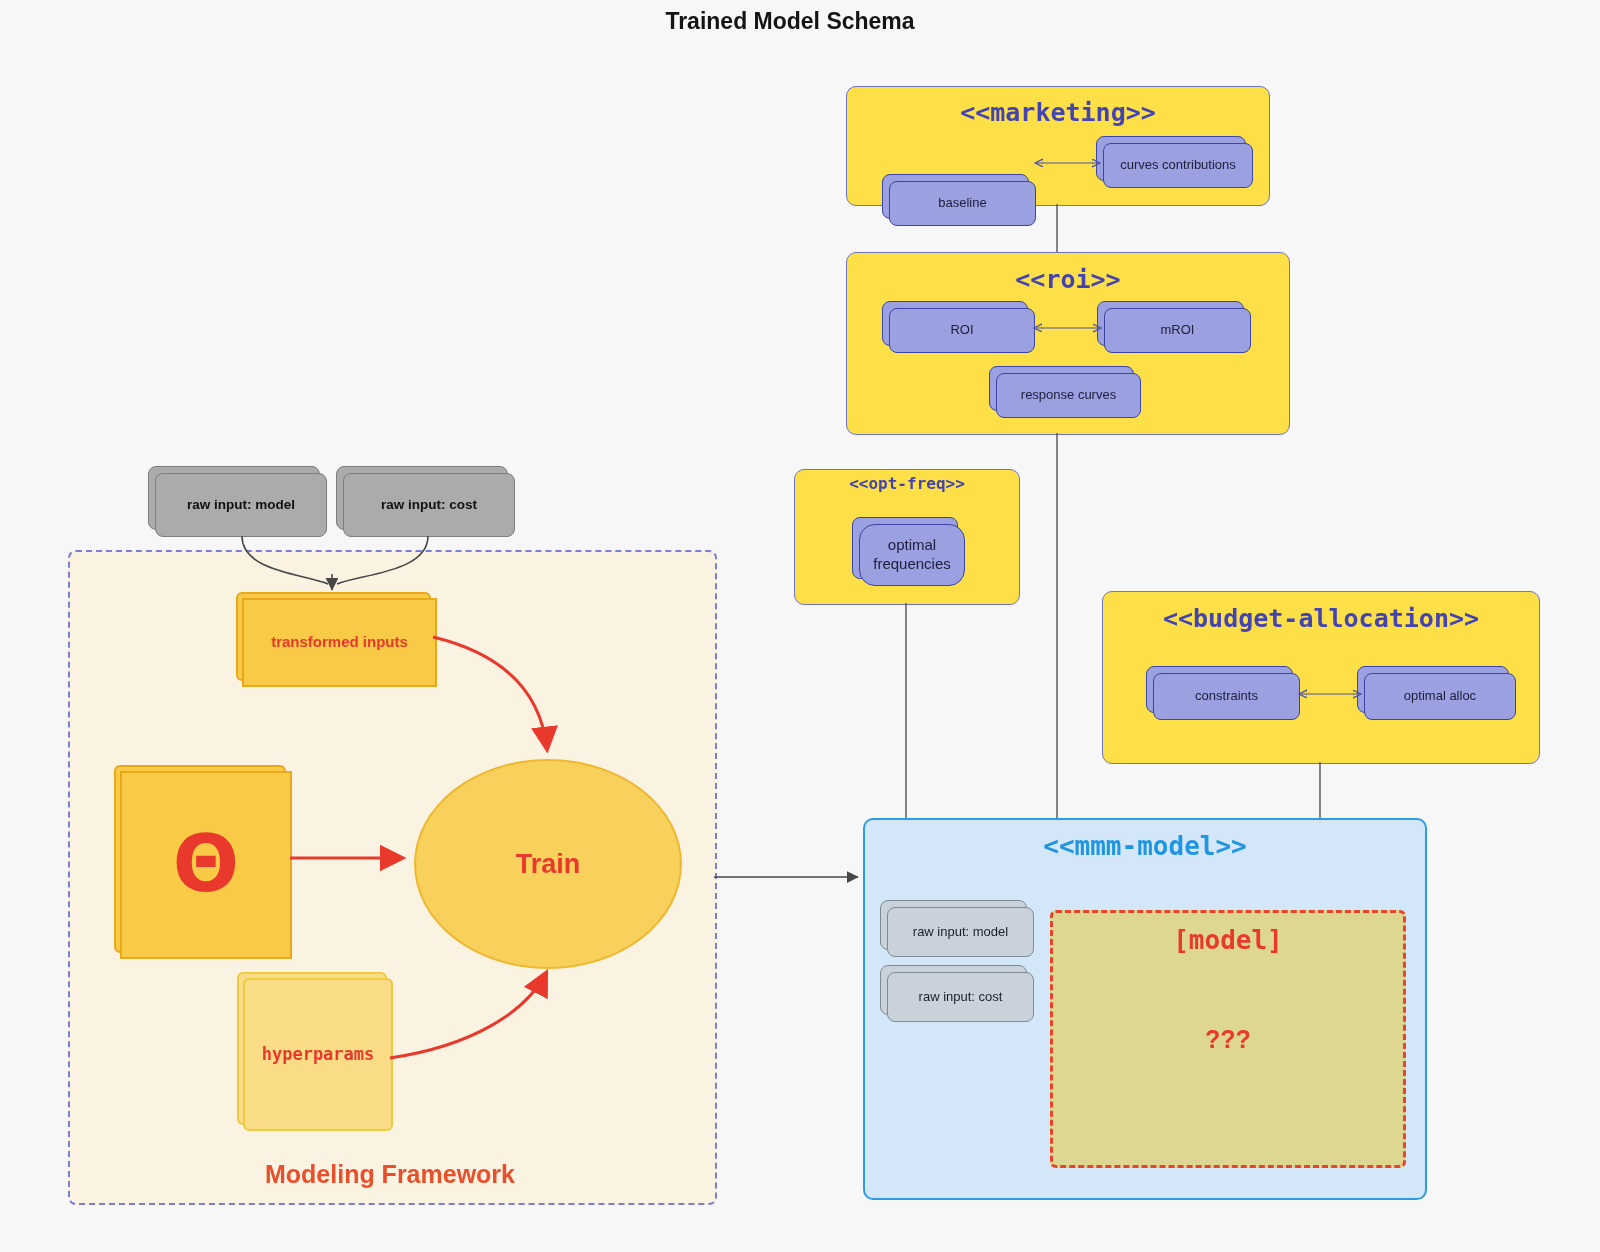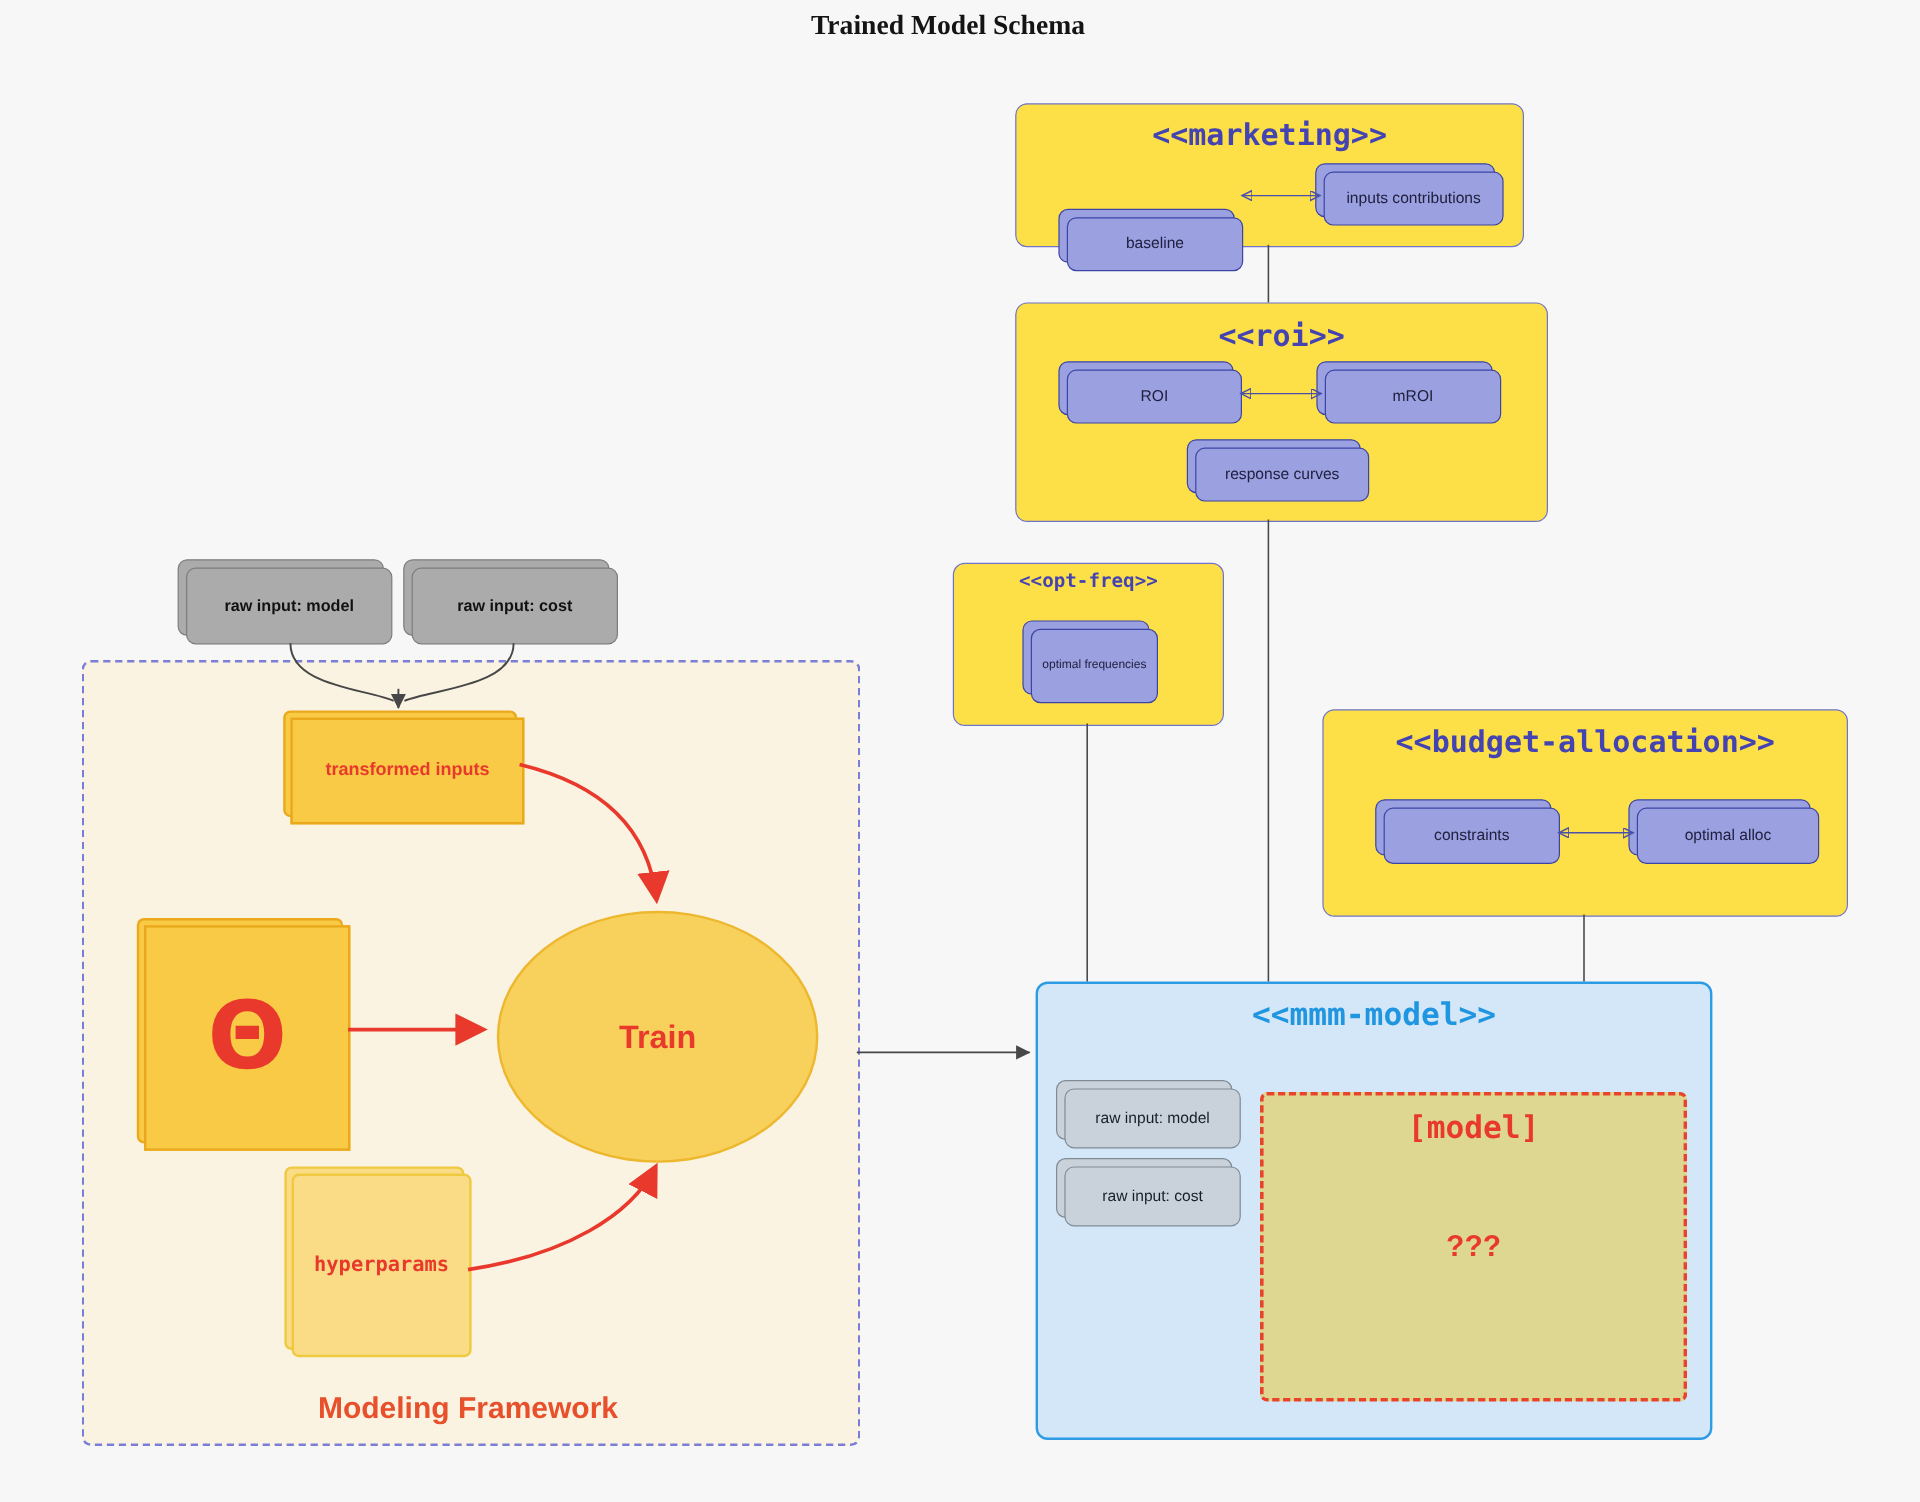--- a/index.html
+++ b/index.html
@@ -1,19 +1,19 @@
 <!DOCTYPE html>
 <html><head>
 <meta charset="utf-8">
 <style>
   html,body{margin:0;padding:0;background:#f7f7f8;}
   .canvas{position:relative;width:1600px;height:1252px;background:#f7f7f8;overflow:hidden;
           font-family:"Liberation Sans",sans-serif;z-index:0;}
   .page-title{position:absolute;left:0;right:20px;top:8px;text-align:center;
-              font-size:23px;font-weight:bold;color:#141414;font-family:Liberation Serif, serif;}
+              font-size:23px;font-weight:bold;color:#141414;}
 
   
   .cluster{position:absolute;border-radius:10px;z-index:0;}
   .lav{background:#fde047;border:1.5px solid #6f74c9;}
   .cluster-title{position:absolute;left:0;right:0;text-align:center;
                  font-family:"DejaVu Sans Mono",monospace;font-weight:bold;color:#4343b2;}
   .mmm{background:#d4e7f8;border:2px solid #2d9ce5;}
   .mmm .cluster-title{color:#2196e0;}
   .framework{background:#faf3e2;border:2px dashed #7a7ed8;border-radius:8px;}
 
@@ -44,33 +44,33 @@
 </head>
 <body>
 
 <div class="canvas">
 
   <div class="page-title">Trained Model Schema</div>
 
   <div class="cluster lav" style="left:846px;top:86px;width:422px;height:118px;">
     <div class="cluster-title" style="top:11px;font-size:25px;">&lt;&lt;marketing&gt;&gt;</div>
     <div class="stackcard purple" style="left:42px;top:56px;width:145px;height:43px;margin-top:38px;">baseline</div>
-    <div class="stackcard purple" style="left:256px;top:56px;width:148px;height:43px;">inputs contributions</div>
+    <div class="stackcard purple" style="left:256px;top:56px;width:148px;height:43px;">curves contributions</div>
   </div>
 
   <div class="cluster lav" style="left:846px;top:252px;width:422px;height:181px;padding-left:20px;">
     <div class="cluster-title" style="top:12px;font-size:25px;">&lt;&lt;roi&gt;&gt;</div>
     <div class="stackcard purple" style="left:42px;top:55px;width:144px;height:43px;">ROI</div>
     <div class="stackcard purple" style="left:257px;top:55px;width:145px;height:43px;">mROI</div>
     <div class="stackcard purple" style="left:149px;top:120px;width:143px;height:43px;">response curves</div>
   </div>
 
   <div class="cluster lav" style="left:794px;top:469px;width:224px;height:134px;">
     <div class="cluster-title" style="top:4px;font-size:16px;">&lt;&lt;opt-freq&gt;&gt;</div>
-    <div class="stackcard purple" style="left:64px;top:54px;width:104px;height:60px;font-size:10px;">optimal frequencies</div>
+    <div class="stackcard purple" style="left:64px;top:54px;width:104px;height:60px;font-size:15px;border-radius:16px;">optimal frequencies</div>
   </div>
 
   <div class="cluster lav" style="left:1102px;top:591px;width:436px;height:171px;">
     <div class="cluster-title" style="top:12px;font-size:25px;">&lt;&lt;budget-allocation&gt;&gt;</div>
     <div class="stackcard purple" style="left:50px;top:81px;width:145px;height:45px;">constraints</div>
     <div class="stackcard purple" style="left:261px;top:81px;width:150px;height:45px;">optimal alloc</div>
   </div>
 
   <div class="stackcard gray" style="left:155px;top:473px;width:170px;height:62px;">raw input: model</div>
   <div class="stackcard gray" style="left:343px;top:473px;width:170px;height:62px;">raw input: cost</div>

